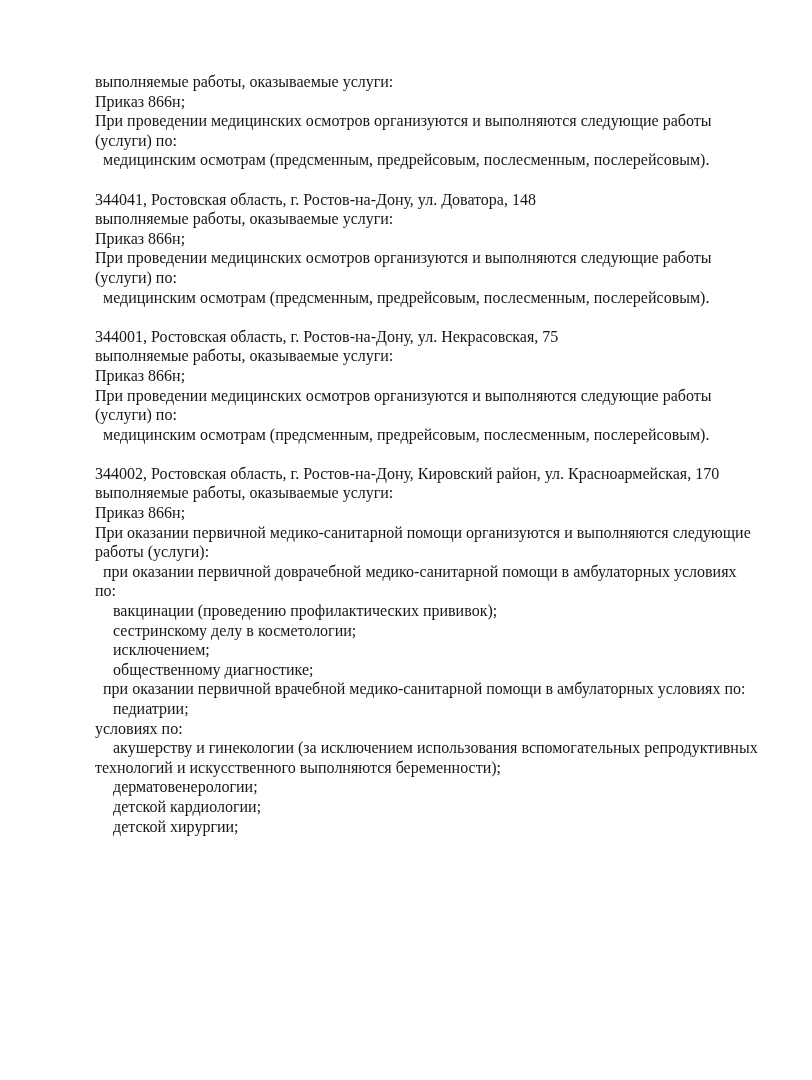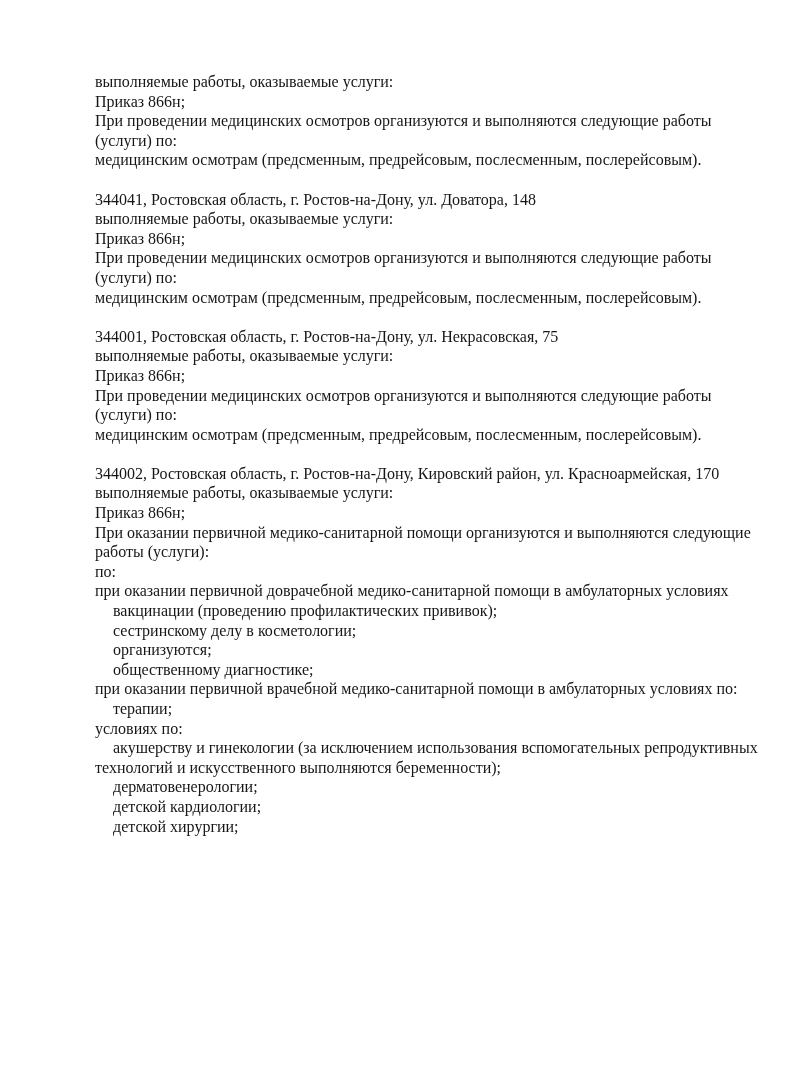--- a/index.html
+++ b/index.html
@@ -24,21 +24,21 @@
     background: #ffffff;
   }
   .section + .section {
     margin-top: 19.6px; 
   }
   .line {
     white-space: pre;
     height: 19.6px;
   }
   .i0 { margin-left: 0; }
-  .i1 { }
+  .i1 { margin-left: 8px; }
   .i2 { margin-left: 18px; }
 </style>
 </head>
 <body>
 
 <div class="doc-page">
   <div id="document-text">
       <div class="section">
         <div class="line i0">выполняемые работы, оказываемые услуги:</div>
         <div class="line i0">Приказ 866н;</div>
@@ -61,28 +61,28 @@
         <div class="line i0">При проведении медицинских осмотров организуются и выполняются следующие работы</div>
         <div class="line i0">(услуги) по:</div>
         <div class="line i1">медицинским осмотрам (предсменным, предрейсовым, послесменным, послерейсовым).</div>
       </div>
       <div class="section">
         <div class="line i0">344002, Ростовская область, г. Ростов-на-Дону, Кировский район, ул. Красноармейская, 170</div>
         <div class="line i0">выполняемые работы, оказываемые услуги:</div>
         <div class="line i0">Приказ 866н;</div>
         <div class="line i0">При оказании первичной медико-санитарной помощи организуются и выполняются следующие</div>
         <div class="line i0">работы (услуги):</div>
+        <div class="line i1">при оказании первичной доврачебной медико-санитарной помощи в амбулаторных условиях</div>
         <div class="line i0">по:</div>
-        <div class="line i1">при оказании первичной доврачебной медико-санитарной помощи в амбулаторных условиях</div>
         <div class="line i2">вакцинации (проведению профилактических прививок);</div>
         <div class="line i2">сестринскому делу в косметологии;</div>
-        <div class="line i2">организуются;</div>
+        <div class="line i2">исключением;</div>
         <div class="line i2">общественному диагностике;</div>
         <div class="line i1">при оказании первичной врачебной медико-санитарной помощи в амбулаторных условиях по:</div>
-        <div class="line i2">терапии;</div>
+        <div class="line i2">педиатрии;</div>
         <div class="line i0">условиях по:</div>
         <div class="line i2">акушерству и гинекологии (за исключением использования вспомогательных репродуктивных</div>
         <div class="line i0">технологий и искусственного выполняются беременности);</div>
         <div class="line i2">дерматовенерологии;</div>
         <div class="line i2">детской кардиологии;</div>
         <div class="line i2">детской хирургии;</div>
       </div>
     </div>
 </div>
 

